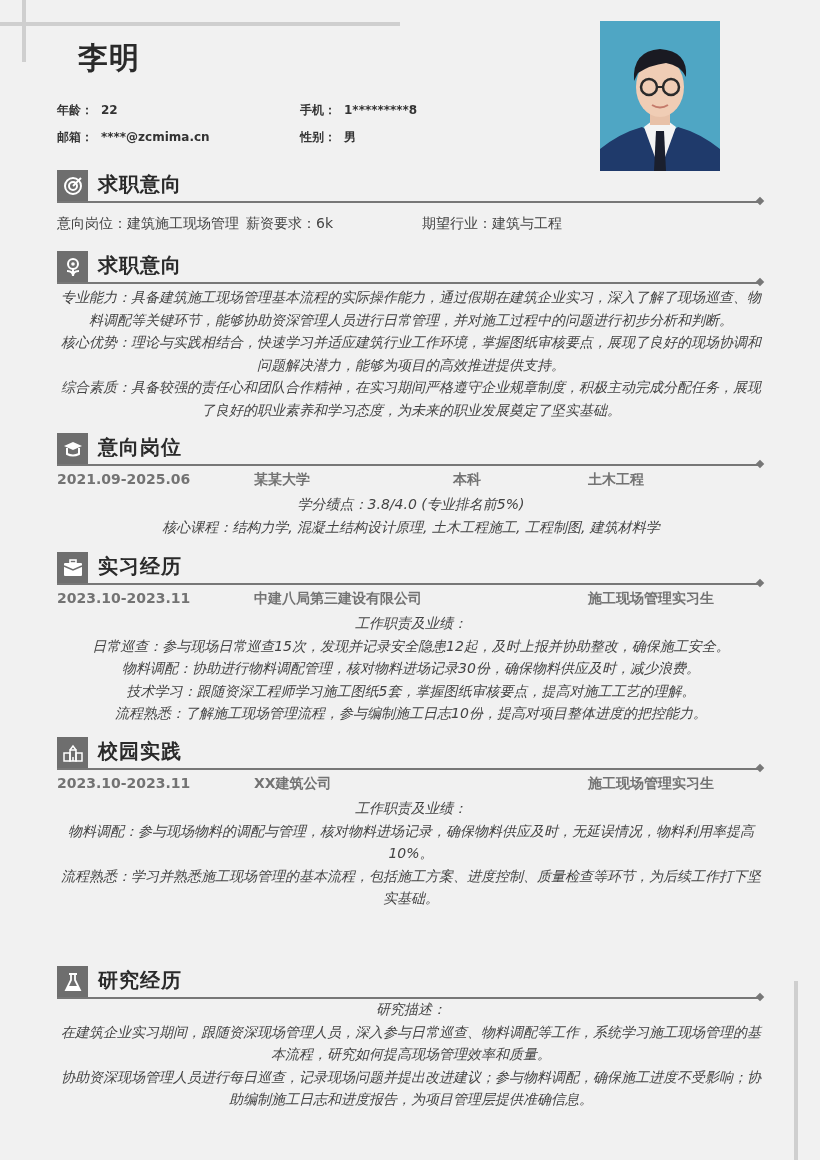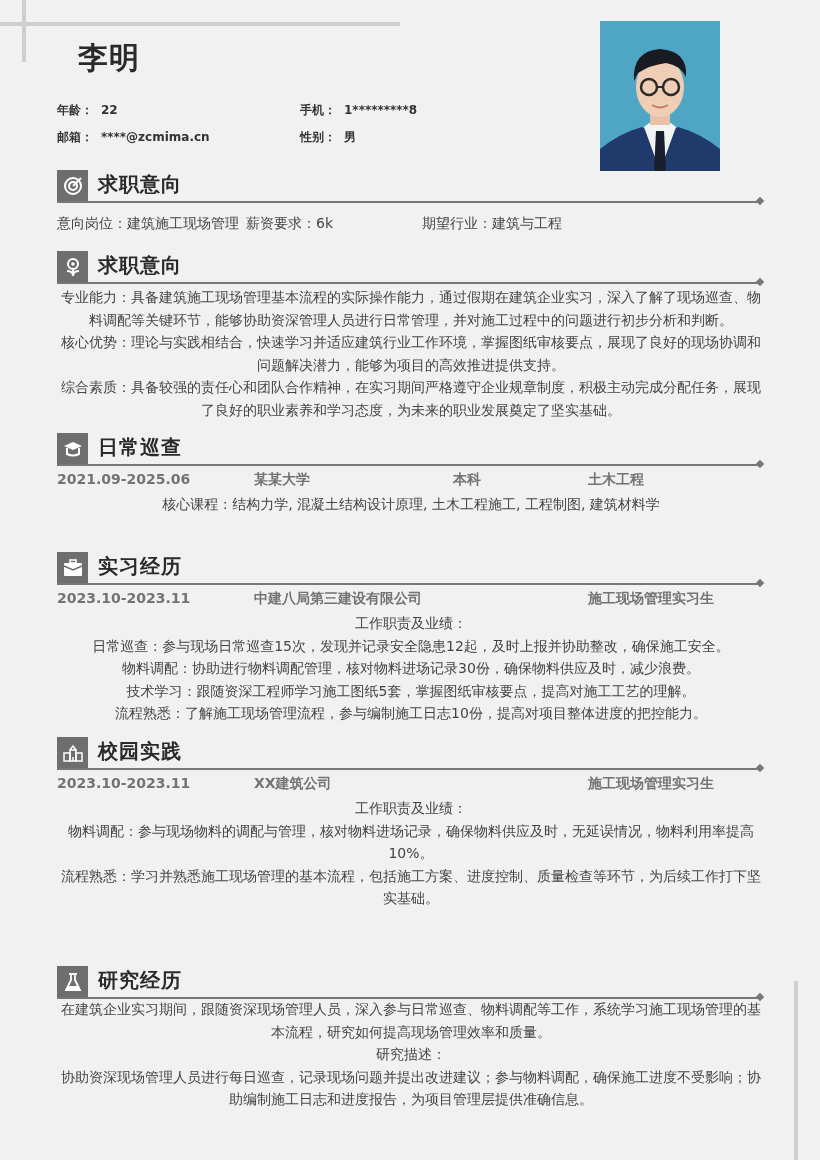--- a/index.html
+++ b/index.html
@@ -51,21 +51,21 @@
   }
   .sec-diamond {
     position: absolute; left: 700px; top: 28px; width: 6px; height: 6px;
     background: #777; transform: rotate(45deg);
   }
   .body { font-size: 14px; line-height: 22.5px; color: #444; }
   .row-head {
     position: relative; height: 23px; font-size: 14px; font-weight: bold; color: #737373;
   }
   .row-head span { position: absolute; top: 1px; white-space: nowrap; }
-  .line { white-space: normal; }
+  .line { white-space: normal; font-style: italic; }
 </style>
 </head>
 <body>
 
 <div class="deco-v-top"></div>
 <div class="deco-h-top"></div>
 <div class="deco-v-bottom"></div>
 
 <div class="name">李明</div>
 
@@ -140,31 +140,32 @@
 </div>
 
 <div class="section" style="top:433px;">
   <div class="sec-head">
     <div class="sec-icon">
       <svg width="20" height="18" viewBox="0 0 20 18">
         <path d="M1 6 L10 2 L19 6 L10 10 Z" fill="#fff"></path>
         <path d="M4 8 L4 14 Q10 17 16 14 L16 8" fill="none" stroke="#fff" stroke-width="2"></path>
       </svg>
     </div>
-    <div class="sec-title">日常巡查</div>
+    <div class="sec-title">意向岗位</div>
     <div class="sec-line"></div>
     <div class="sec-diamond"></div>
   </div>
   <div class="row-head" style="margin-top:5px;">
     <span style="left:0;">2021.09-2025.06</span>
     <span style="left:197px;">某某大学</span>
     <span style="left:396px;">本科</span>
     <span style="left:531px;">土木工程</span>
   </div>
   <div class="body">
+    <p class="line">学分绩点：3.8/4.0 (专业排名前5%)</p>
     <p class="line">核心课程：结构力学, 混凝土结构设计原理, 土木工程施工, 工程制图, 建筑材料学</p>
   </div>
 </div>
 
 <div class="section" style="top:552px;">
   <div class="sec-head">
     <div class="sec-icon">
       <svg width="20" height="18" viewBox="0 0 20 18">
         <rect x="7" y="1" width="6" height="3" fill="none" stroke="#fff" stroke-width="1.6"></rect>
         <rect x="1" y="4" width="18" height="13" rx="1" fill="#fff"></rect>
@@ -223,17 +224,17 @@
         <line x1="5" y1="2" x2="13" y2="2" stroke="#fff" stroke-width="2"></line>
         <path d="M7 2 L7 8 L2 18 L16 18 L11 8 L11 2" fill="none" stroke="#fff" stroke-width="1.8"></path>
         <path d="M4 14 L14 14 L16 18 L2 18 Z" fill="#fff"></path>
       </svg>
     </div>
     <div class="sec-title">研究经历</div>
     <div class="sec-line"></div>
     <div class="sec-diamond"></div>
   </div>
   <div class="body">
+    <p class="line">研究描述：</p>
     <p class="line">在建筑企业实习期间，跟随资深现场管理人员，深入参与日常巡查、物料调配等工作，系统学习施工现场管理的基本流程，研究如何提高现场管理效率和质量。</p>
-    <p class="line">研究描述：</p>
     <p class="line">协助资深现场管理人员进行每日巡查，记录现场问题并提出改进建议；参与物料调配，确保施工进度不受影响；协助编制施工日志和进度报告，为项目管理层提供准确信息。</p>
   </div>
 </div>
 
 </body></html>

